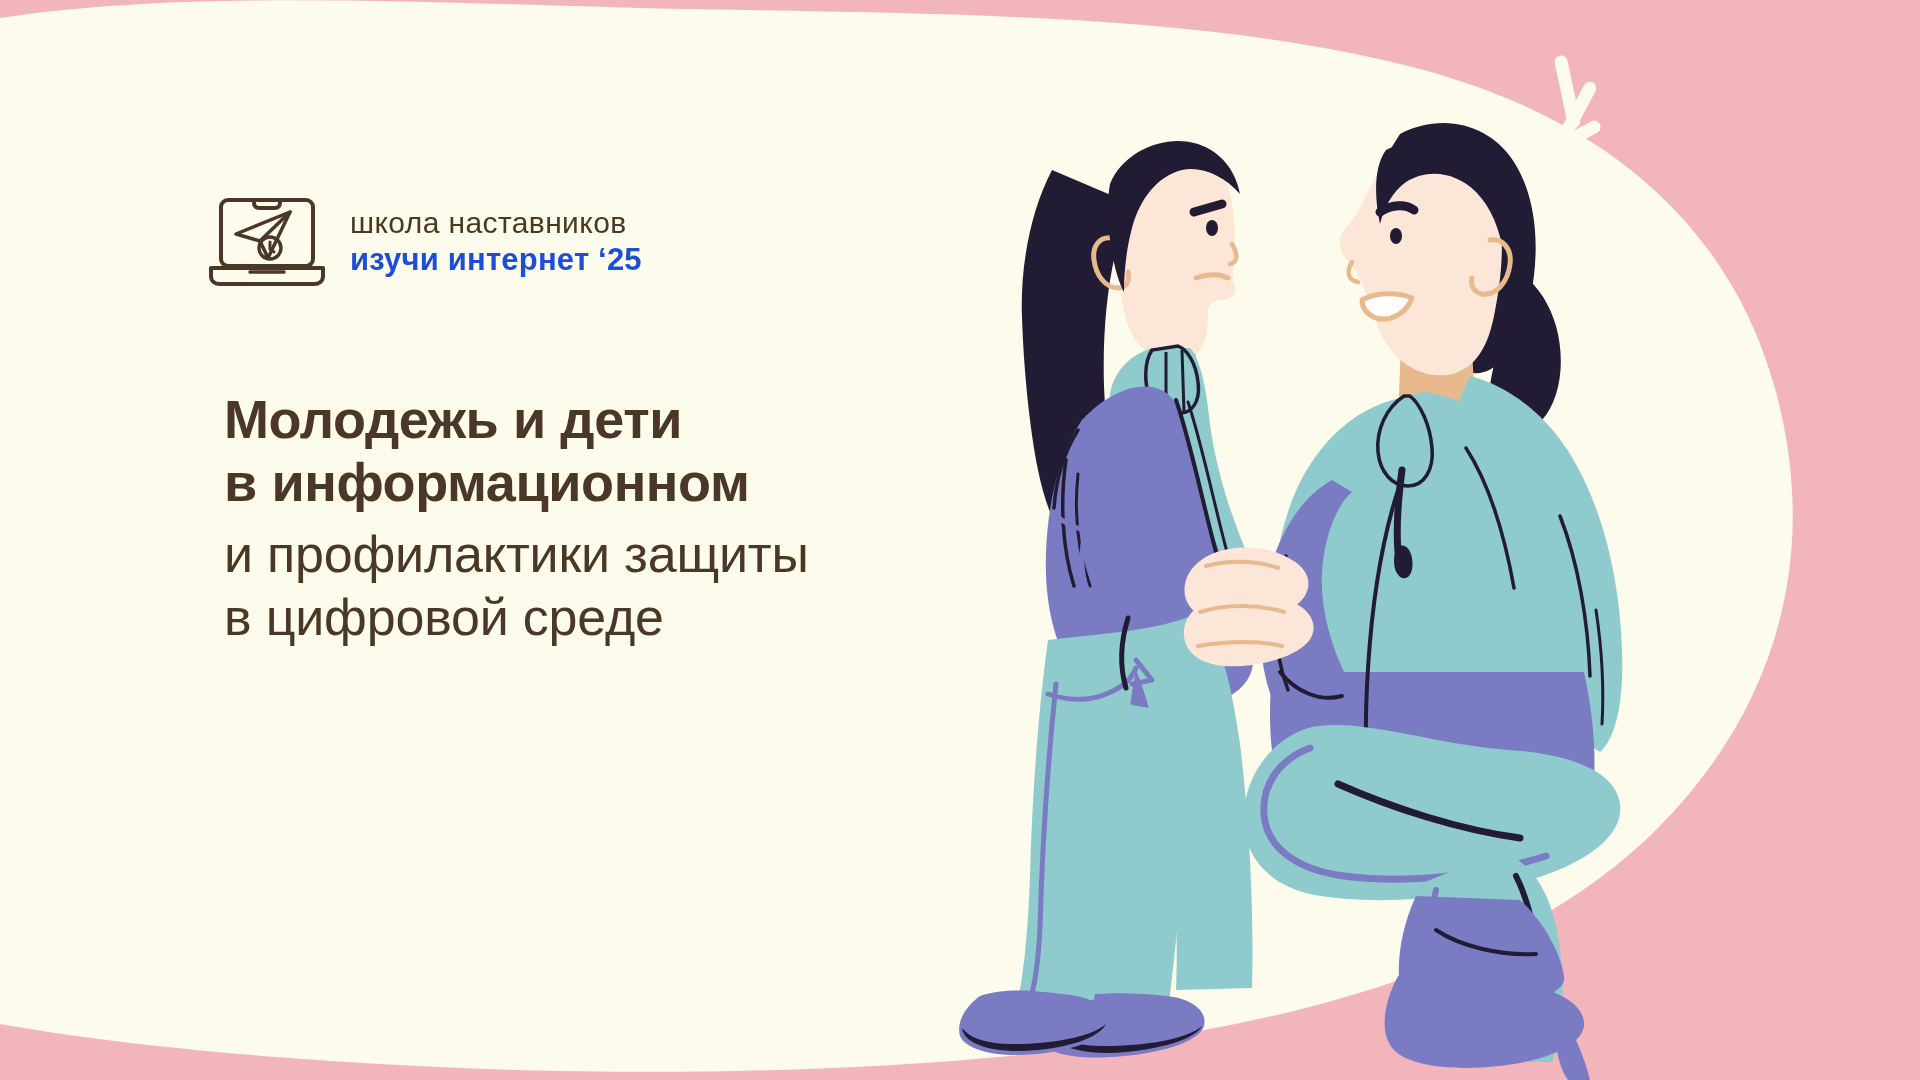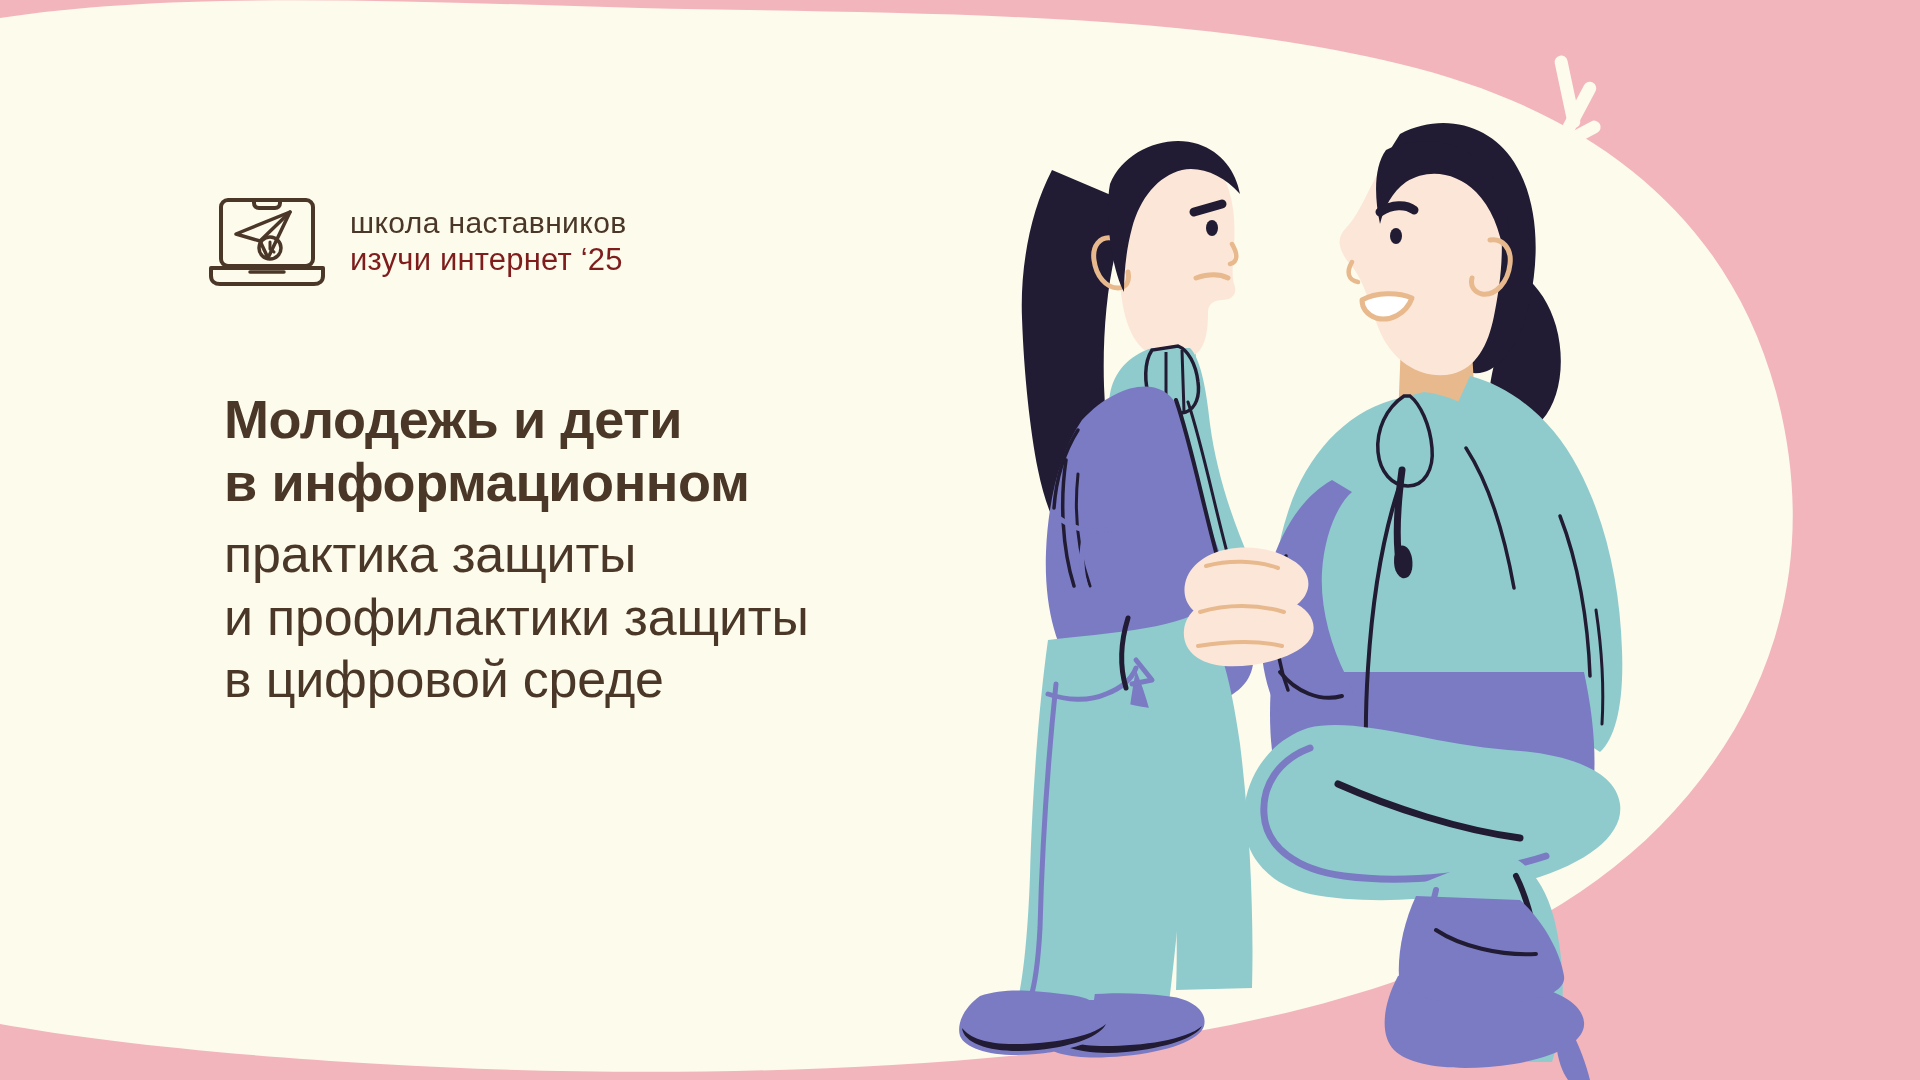--- a/index.html
+++ b/index.html
@@ -36,22 +36,22 @@
     left:208px; top:196px;
     display:flex; align-items:center; gap:24px;
   }
   #logo-mark{ width:118px; height:92px; flex:0 0 auto; }
   #logo-text{ display:flex; flex-direction:column; justify-content:center; }
   .logo-line-1{
     font-size:30px; font-weight:400; letter-spacing:0.4px;
     color:#4A3728; line-height:1.22; white-space:nowrap;
   }
   .logo-line-2{
-    font-size:31px; font-weight:400; letter-spacing:0.2px;
-    color:#7f1d1d; line-height:1.22; white-space:nowrap;
+    font-size:31px; font-weight:700; letter-spacing:0.2px;
+    color:#1d4ed8; line-height:1.22; white-space:nowrap;
   }
 
   #headline{
     position:absolute;
     left:224px; top:388px;
     width:900px;
   }
   .title-line{
     font-size:54px; font-weight:700;
     color:#4A3728;
@@ -292,20 +292,19 @@
         <div class="logo-line-2">изучи интернет ‘25</div>
       </div>
     </div>
 
     <div id="headline">
       <div id="title">
         <div class="title-line">Молодежь и дети</div>
         <div class="title-line">в информационном</div>
       </div>
       <div id="subtitle">
-        <div class="subtitle-line">практика защиты</div>
         <div class="subtitle-line">и профилактики защиты</div>
         <div class="subtitle-line">в цифровой среде</div>
       </div>
     </div>
 
   </div>
 </div>
 
 </body></html>

